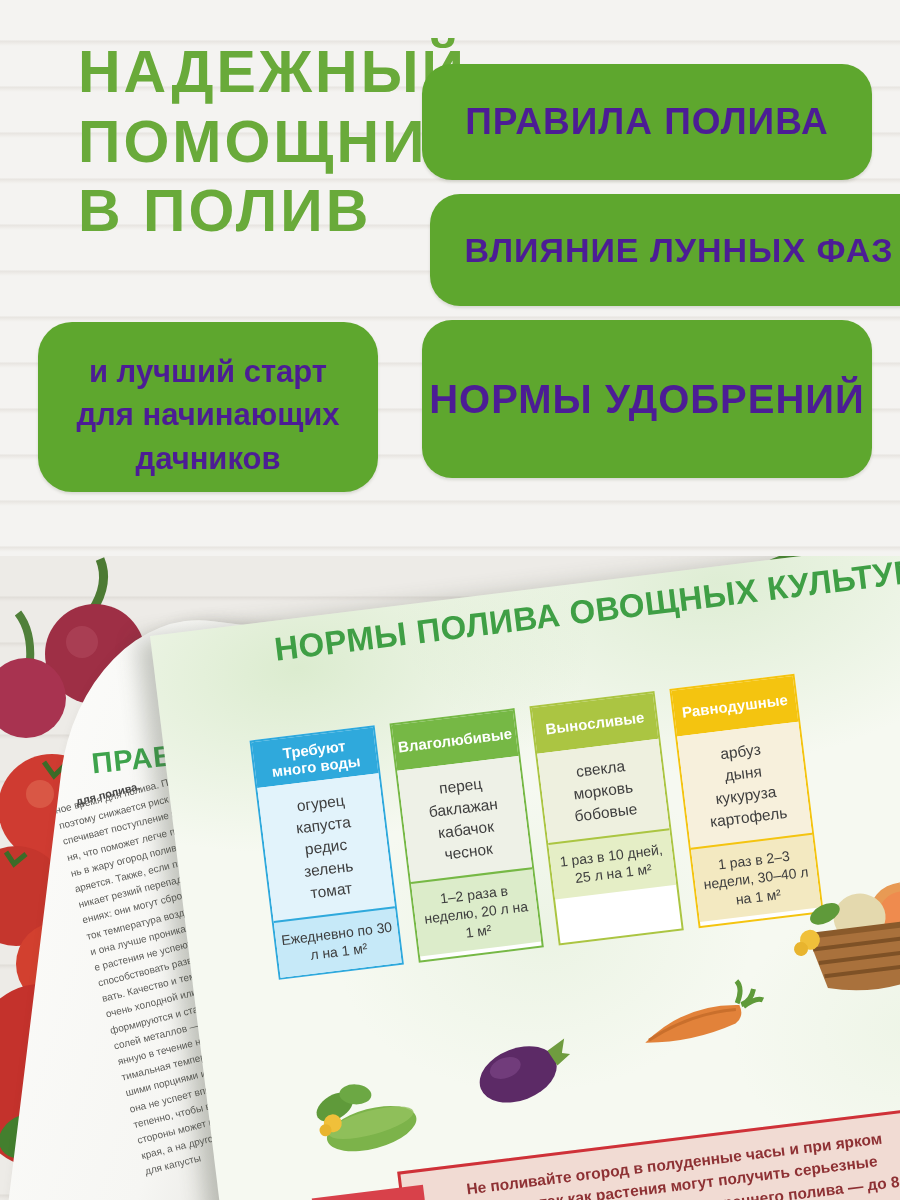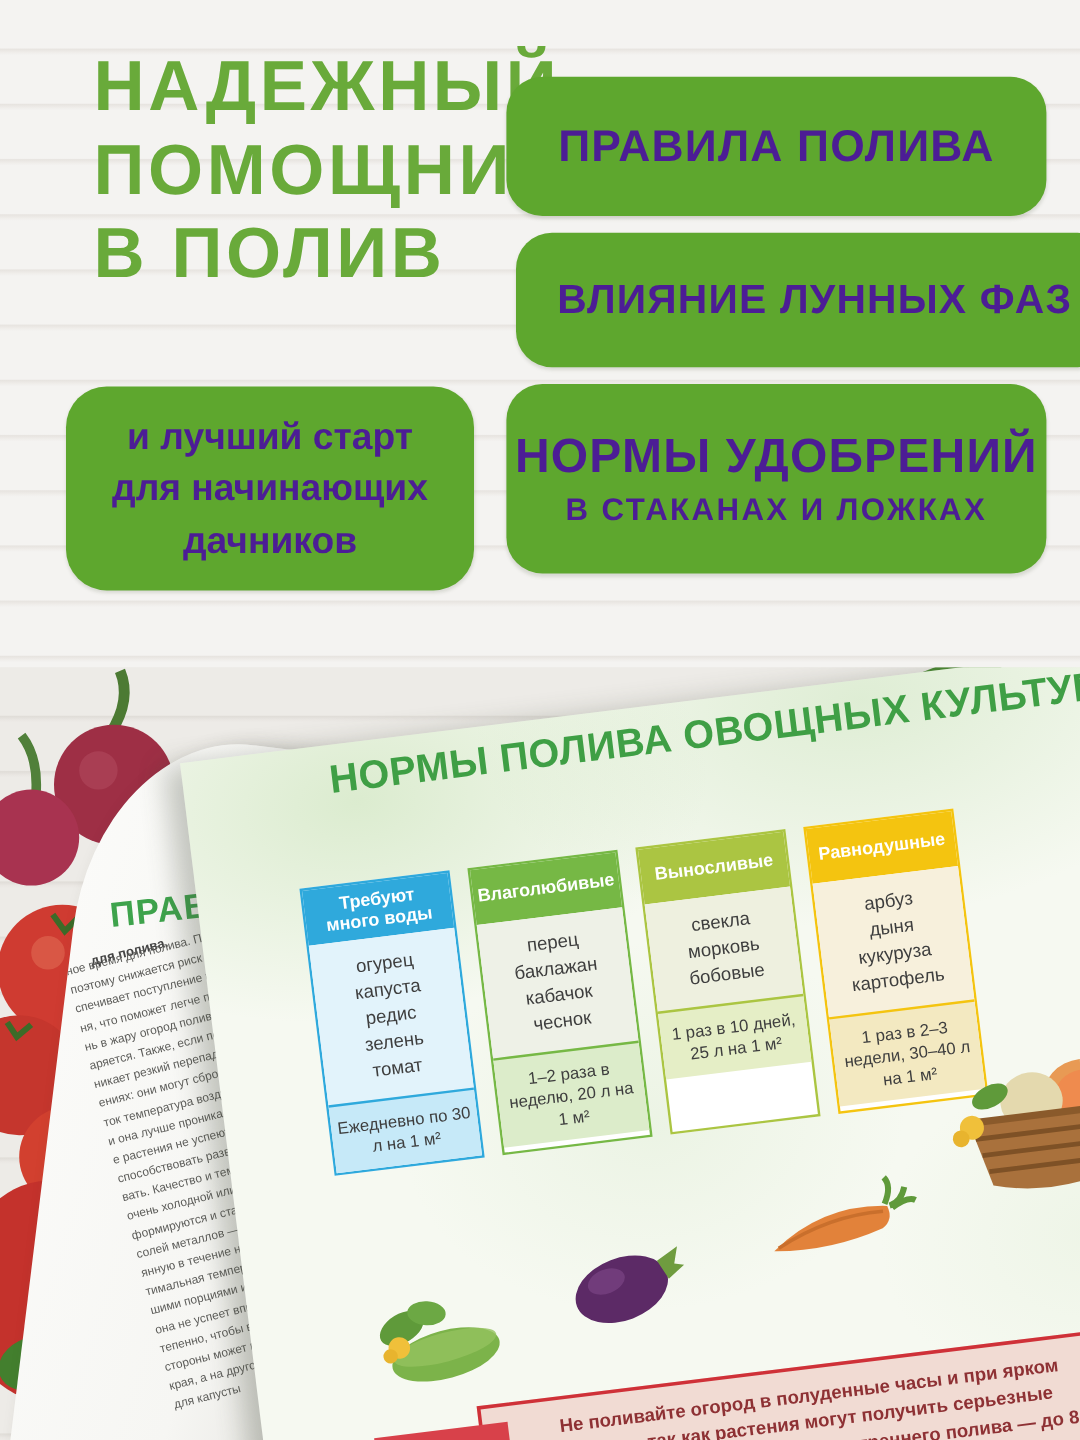--- a/index.html
+++ b/index.html
@@ -19,22 +19,22 @@
     position:absolute;left:78px;top:38px;z-index:5;
     color:#69aa3a;font-size:59px;font-weight:800;line-height:1.18;letter-spacing:3px;
   }
   .badge{
     position:absolute;z-index:5;background:#5ea72e;border-radius:30px;color:#4c1d95;
     display:flex;align-items:center;justify-content:center;text-align:center;
     font-weight:700;box-shadow:0 2px 3px rgba(90,100,70,.18);
   }
   .badge-1{left:422px;top:64px;width:450px;height:116px;font-size:37px;letter-spacing:1px;}
   .badge-2{left:430px;top:194px;width:498px;height:112px;font-size:34px;letter-spacing:1px;}
-  .badge-3{left:55px;top:322px;width:340px;height:170px;font-size:31px;line-height:1.4;
-           padding:12px 26px;box-sizing:border-box;border-radius:34px;}
+  .badge-3{left:38px;top:322px;width:340px;height:170px;font-size:31px;line-height:1.4;
+           padding:12px 26px;box-sizing:border-box;border-radius:34px;align-items:flex-end;}
   .badge-4{left:422px;top:320px;width:450px;height:158px;flex-direction:column;gap:6px;}
   .b4l1{font-size:40px;letter-spacing:1px;}
   .b4l2{font-size:26px;letter-spacing:2px;}
 
   
   .photo{
     position:absolute;left:0;top:556px;width:900px;height:644px;overflow:hidden;
     background:
       repeating-linear-gradient(180deg,
         #edebe7 0px,#edebe7 40px,#e0ddd8 41px,#eae7e3 44px,#edebe7 46px);
@@ -127,21 +127,20 @@
     <span>ПРАВИЛА ПОЛИВА</span>
   </div>
   <div class="badge badge-2">
     <span>ВЛИЯНИЕ ЛУННЫХ ФАЗ</span>
   </div>
   <div class="badge badge-3">
     <span>и лучший старт для начинающих дачников</span>
   </div>
   <div class="badge badge-4">
     <div class="b4l1">НОРМЫ УДОБРЕНИЙ</div>
-    <div class="b4l2">В СТАКАНАХ И ЛОЖКАХ</div>
   </div>
 
   <div class="photo">
 
     <svg class="veg-layer" viewBox="0 0 900 644">
 
       <g>
         <path d="M 92 55 q 18 -28 8 -52" stroke="#4c7a33" stroke-width="9" fill="none"></path>
         <path d="M 30 105 q 2 -30 -12 -48" stroke="#50803a" stroke-width="8" fill="none"></path>
         <circle cx="95" cy="98" r="50" fill="#9e2f45"></circle>

